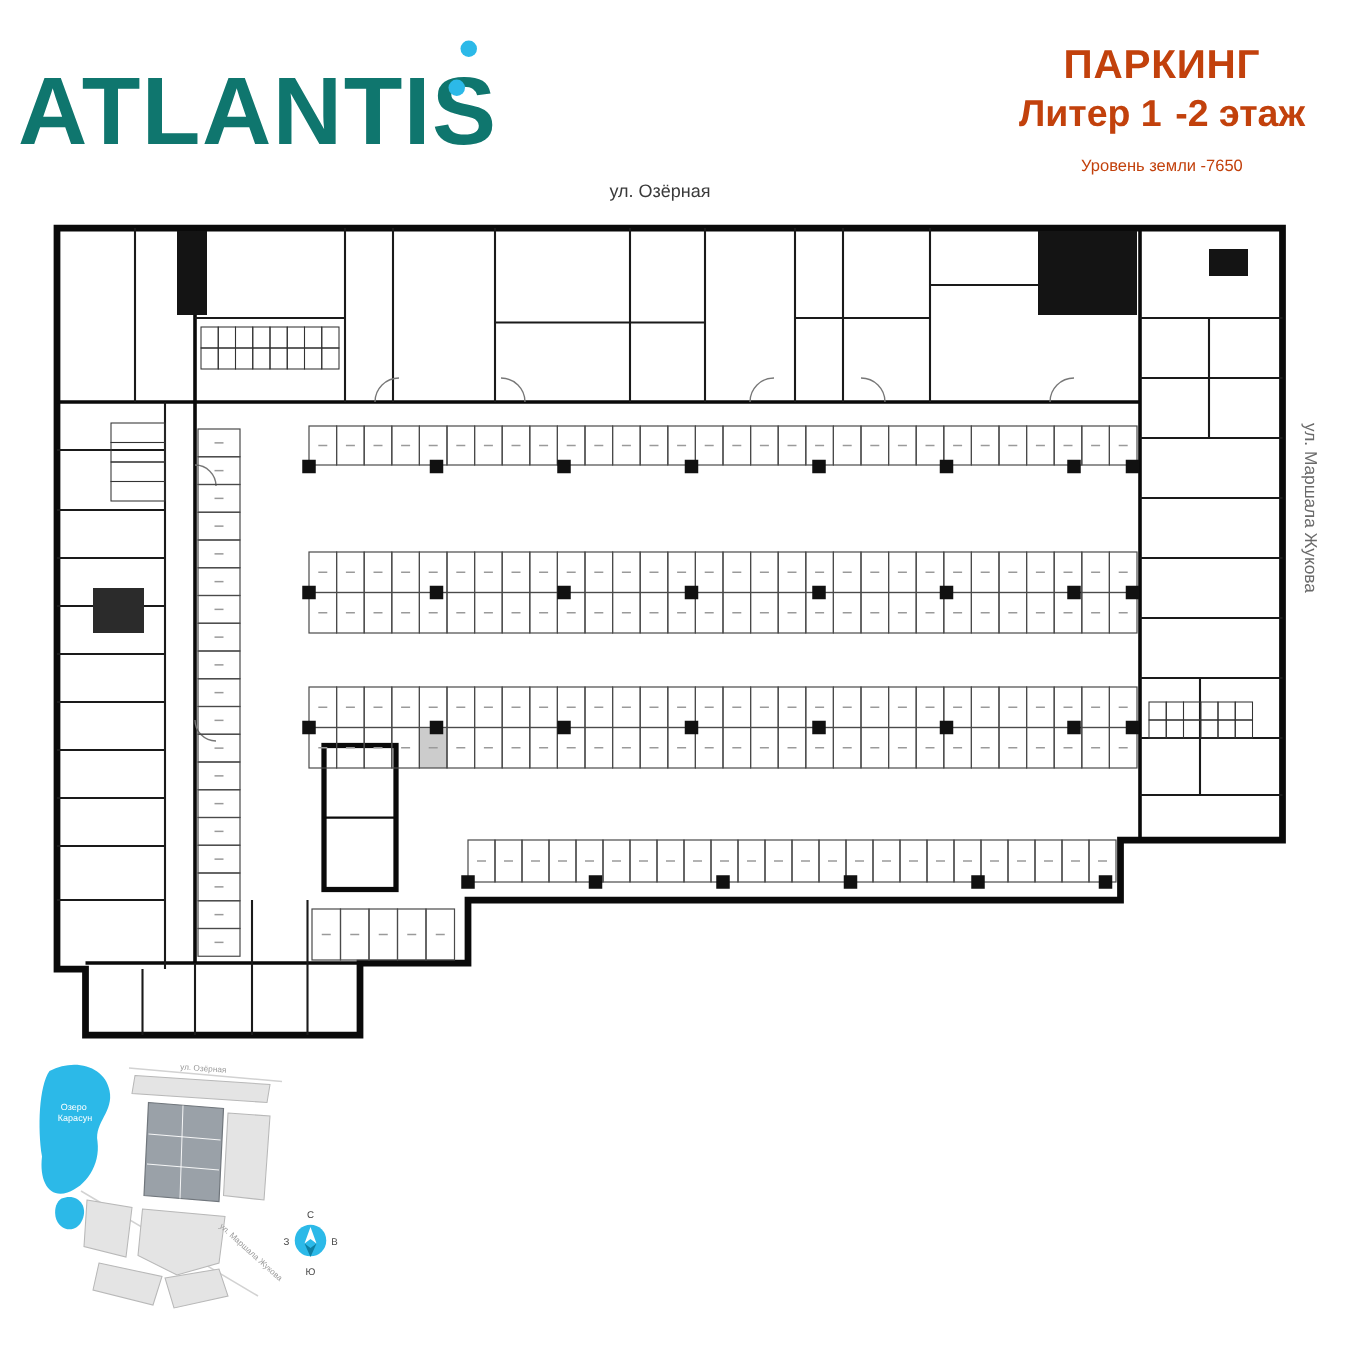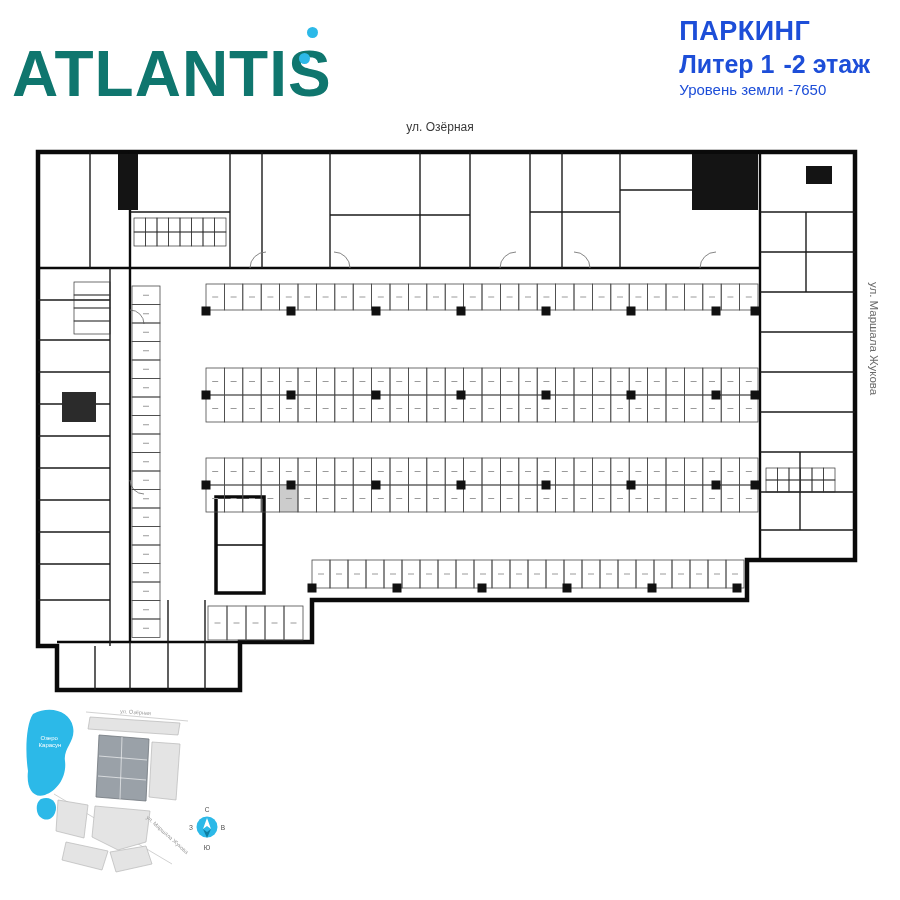--- a/index.html
+++ b/index.html
@@ -7,25 +7,25 @@
     width:900px;height:900px;background:#ffffff;position:relative;overflow:hidden;
     font-family:"Liberation Sans", sans-serif;
   }
   .logo{
     position:absolute;left:12px;top:42px;
     font-size:64px;font-weight:900;letter-spacing:1px;color:#0f766e;line-height:1;
   }
   .logo-dot{position:absolute;width:11px;height:11px;border-radius:50%;background:#2cb9e8;}
   .dot-1{left:307px;top:27px;}
   .dot-2{left:299px;top:53px;}
-  .head-right{position:absolute;right:30px;top:16px;text-align:left;color:#1d4ed8;}
+  .head-right{position:absolute;right:30px;top:28px;text-align:center;color:#c2410c;}
   .head-title{font-size:27px;font-weight:800;letter-spacing:0.5px;}
   .head-sub{font-size:25px;font-weight:700;margin-top:3px;}
   .head-sub .gap{display:inline-block;width:9px;}
-  .head-level{font-size:15px;font-weight:400;margin-top:2px;}
+  .head-level{font-size:11px;font-weight:400;margin-top:14px;}
   #plan{position:absolute;left:0;top:118px;width:900px;height:592px;}
   #minimap{position:absolute;left:20px;top:700px;width:240px;height:178px;}
   svg text{font-family:"Liberation Sans", sans-serif;}
 </style>
 </head>
 <body>
 
 <div class="logo">ATLANTIS</div>
 <div class="logo-dot dot-1"></div>
 <div class="logo-dot dot-2"></div>

